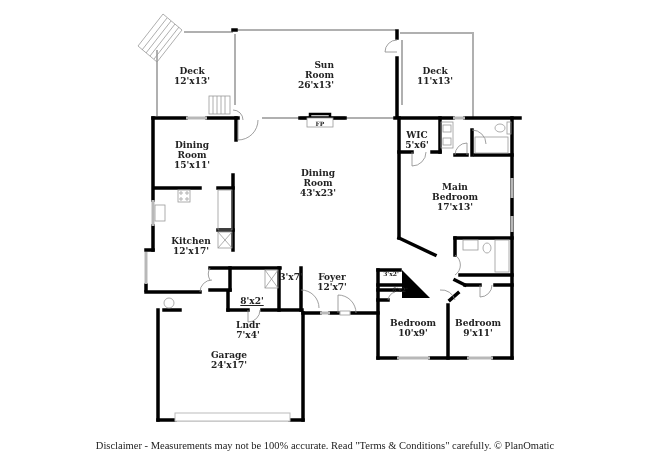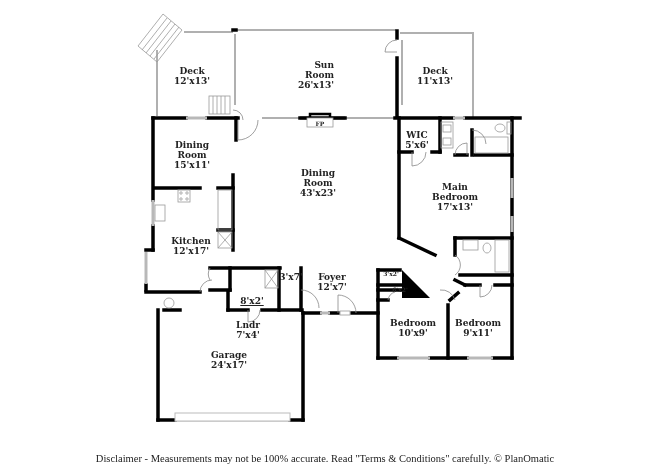--- a/index.html
+++ b/index.html
@@ -2,21 +2,21 @@
 <html><head>
 <meta charset="utf-8">
 <style>
   html, body { margin: 0; padding: 0; background: #ffffff; }
   body { width: 650px; height: 473px; position: relative; overflow: hidden; font-family: "DejaVu Serif", serif; }
   #plan { position: absolute; left: 0; top: 0; width: 650px; height: 473px; }
   .room-label { position: absolute; text-align: center; font-family: "DejaVu Serif", serif; font-weight: bold; color: #222; line-height: 10px; font-size: 9px; transform: translateX(-50%); white-space: nowrap; }
   .room-label .dim { display: block; font-size: 9px; font-weight: bold; }
   .room-label .name { display: block; }
   .small-label { position: absolute; font-family: "DejaVu Serif", serif; font-weight: bold; font-size: 6px; color: #222; transform: translateX(-50%); white-space: nowrap; }
-  .disclaimer { position: absolute; left: 0; width: 650px; top: 440px; text-align: center; font-family: "Liberation Serif", serif; font-size: 10.5px; color: #222; margin-top: 13px; }
+  .disclaimer { position: absolute; left: 0; width: 650px; top: 440px; text-align: center; font-family: "Liberation Serif", serif; font-size: 10.5px; color: #222; }
 </style>
 </head>
 <body>
 
 <svg id="plan" viewBox="0 0 650 473" xmlns="http://www.w3.org/2000/svg">
 
   <g fill="none" stroke="#b0b0b0" stroke-width="2">
 
     <polyline points="157,50 157,116"></polyline>
     <polyline points="184,32 233,32"></polyline>

